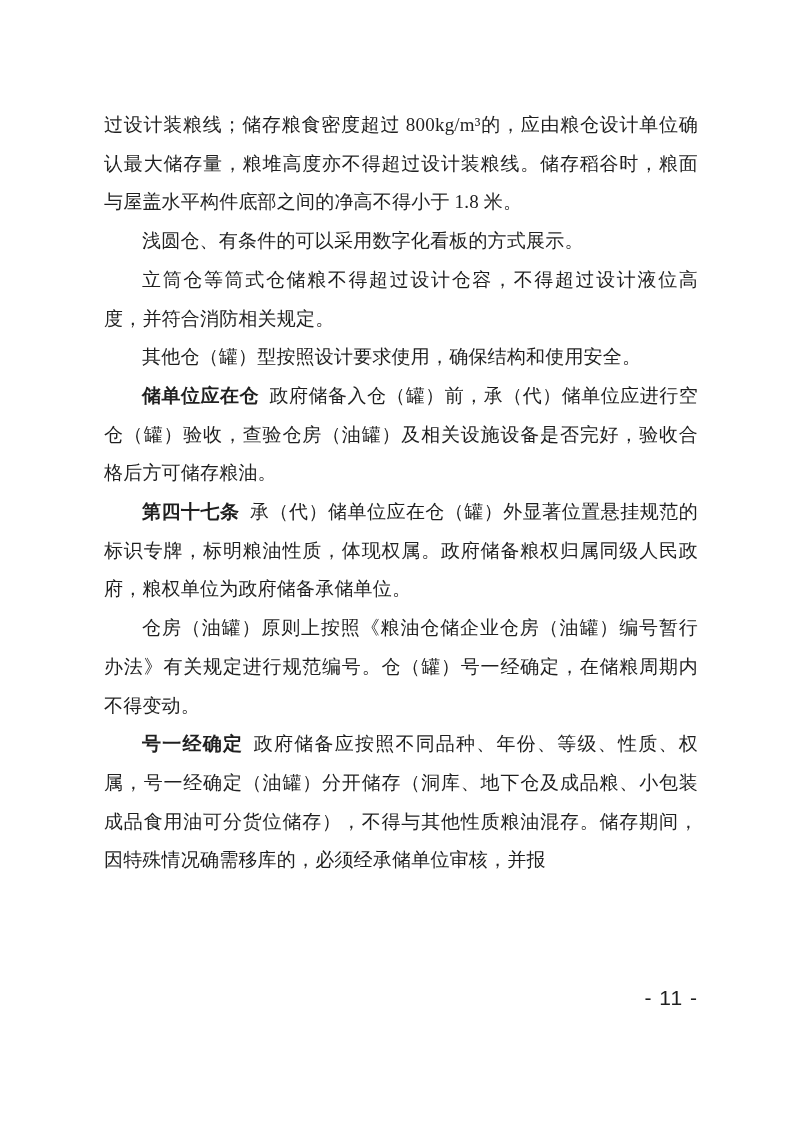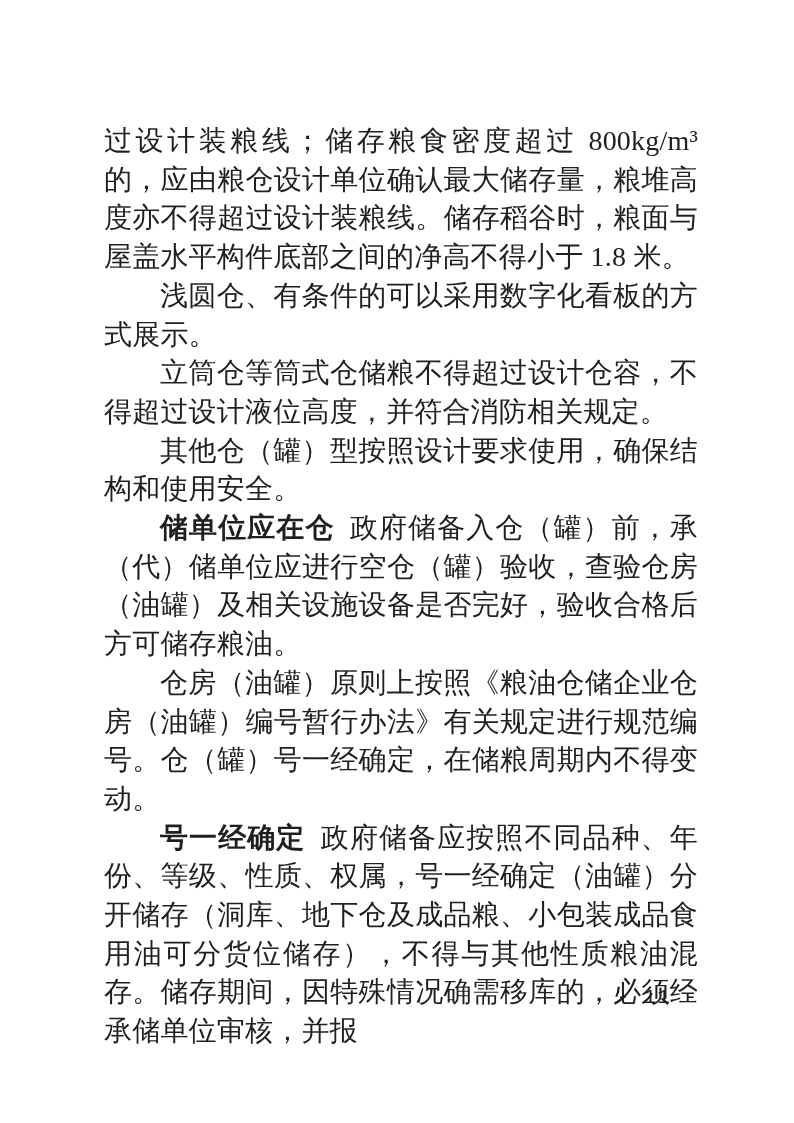--- a/index.html
+++ b/index.html
@@ -12,23 +12,23 @@
     width: 794px;
     height: 1123px;
     background: #ffffff;
     overflow: hidden;
     font-family: "Liberation Serif", "DejaVu Serif", serif;
     color: #1f1f1f;
   }
   .content {
     position: absolute;
     left: 104px;
-    top: 122px;
+    top: 106px;
     width: 594px;
-    font-size: 28px;
+    font-size: 19px;
     line-height: 38.7px;
     text-align: justify;
     letter-spacing: 0.2px;
   }
   .para {
     margin: 0;
     padding: 0;
   }
   .para.indent {
     text-indent: 2em;
@@ -38,41 +38,44 @@
     font-family: "Liberation Sans", "DejaVu Sans", sans-serif;
     margin-right: 0.55em;
   }
   .page-number {
     position: absolute;
     right: 96px;
     top: 986px;
     font-size: 21px;
     letter-spacing: 1px;
     color: #1f1f1f;
-    font-family: Liberation Mono, monospace;
+    font-family: Liberation Sans, sans-serif;
   }
 </style>
 </head>
 <body>
 
 <div class="page">
   <div class="content">
 
     <p class="para">过设计装粮线；储存粮食密度超过 800kg/m³的，应由粮仓设计单位确认最大储存量，粮堆高度亦不得超过设计装粮线。储存稻谷时，粮面与屋盖水平构件底部之间的净高不得小于 1.8 米。</p>
 
     <p class="para indent">浅圆仓、有条件的可以采用数字化看板的方式展示。</p>
 
     <p class="para indent">立筒仓等筒式仓储粮不得超过设计仓容，不得超过设计液位高度，并符合消防相关规定。</p>
 
     <p class="para indent">其他仓（罐）型按照设计要求使用，确保结构和使用安全。</p>
 
     <p class="para indent">
       <span class="article-no">储单位应在仓</span><span>政府储备入仓（罐）前，承（代）储单位应进行空仓（罐）验收，查验仓房（油罐）及相关设施设备是否完好，验收合格后方可储存粮油。</span>
     </p>
 
+    <p class="para indent">
+      <span class="article-no">第四十七条</span><span>承（代）储单位应在仓（罐）外显著位置悬挂规范的标识专牌，标明粮油性质，体现权属。政府储备粮权归属同级人民政府，粮权单位为政府储备承储单位。</span>
+    </p>
 
     <p class="para indent">仓房（油罐）原则上按照《粮油仓储企业仓房（油罐）编号暂行办法》有关规定进行规范编号。仓（罐）号一经确定，在储粮周期内不得变动。</p>
 
 
     <p class="para indent">
       <span class="article-no">号一经确定</span><span>政府储备应按照不同品种、年份、等级、性质、权属，号一经确定（油罐）分开储存（洞库、地下仓及成品粮、小包装成品食用油可分货位储存），不得与其他性质粮油混存。储存期间，因特殊情况确需移库的，必须经承储单位审核，并报</span>
     </p>
 
   </div>
 

